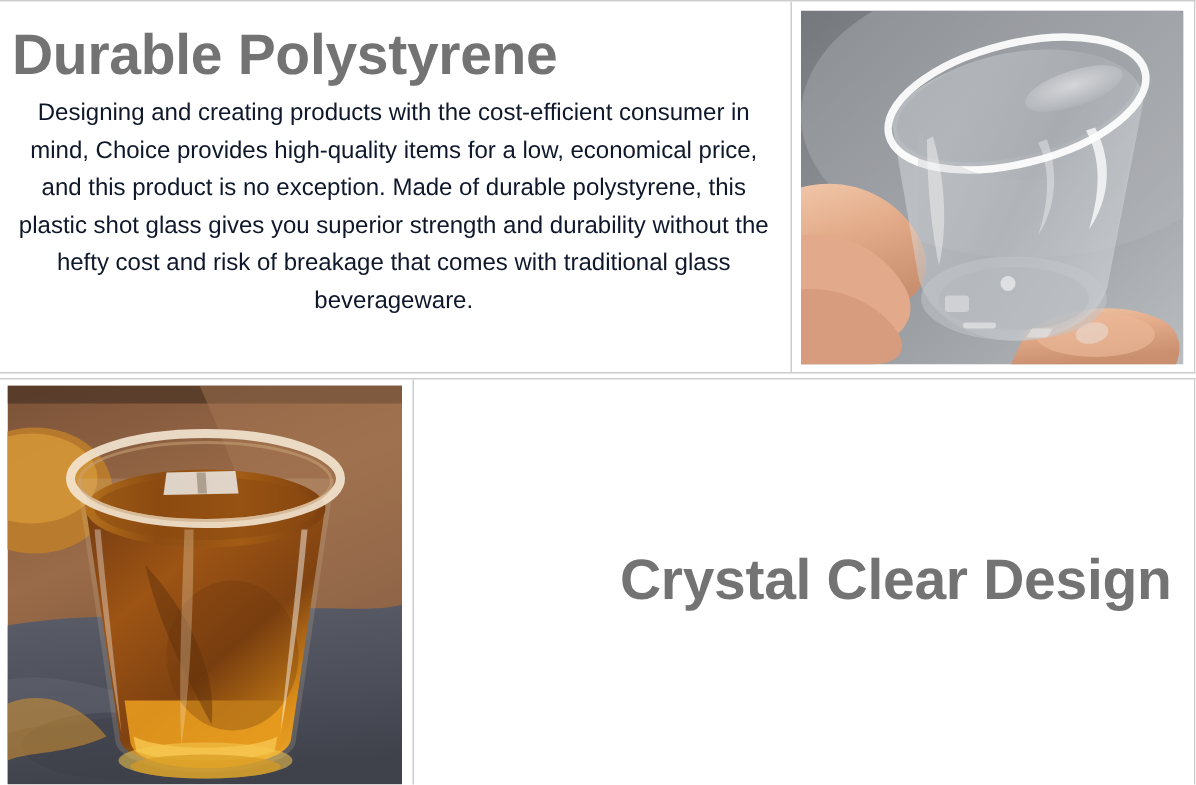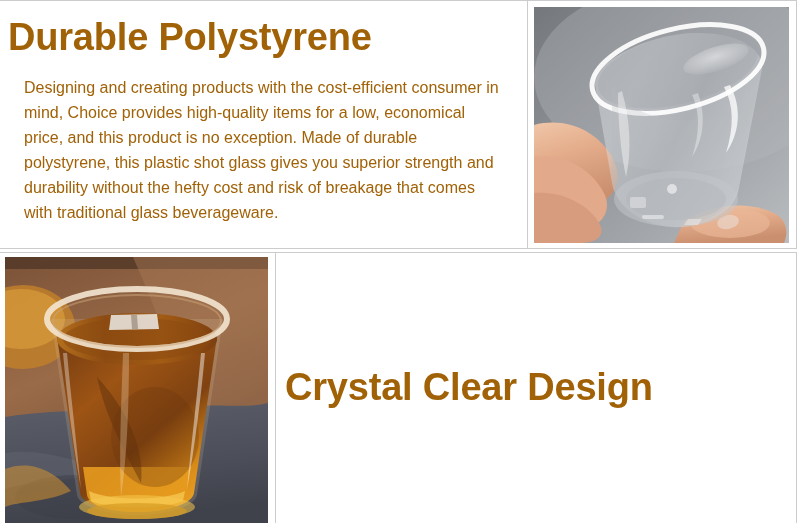--- a/index.html
+++ b/index.html
@@ -64,40 +64,42 @@
   #bottom-text-col {
     width: 519px;
     padding: 0 14px 0 9px;
     display: flex;
     flex-direction: column;
     justify-content: center;
   }
 
   .heading {
     margin: 0;
-    color: #a16207;
+    color: #737373;
     font-weight: bold;
     letter-spacing: -0.2px;
   }
   #top-heading {
     font-size: 38px;
     line-height: 44px;
     margin-bottom: 4px;
   }
   #bottom-heading {
     font-size: 38px;
     line-height: 44px;
     margin-bottom: 6px;
+    text-align: right;
   }
 
   .body-copy {
-    margin: 16px;
-    color: #a16207;
+    margin: 0;
+    color: #0f172a;
     font-size: 16px;
     line-height: 25px;
+    text-align: center;
   }
 
   
   .img-cell {
     box-sizing: border-box;
     background: #ffffff;
     display: flex;
     align-items: flex-start;
     justify-content: center;
   }

